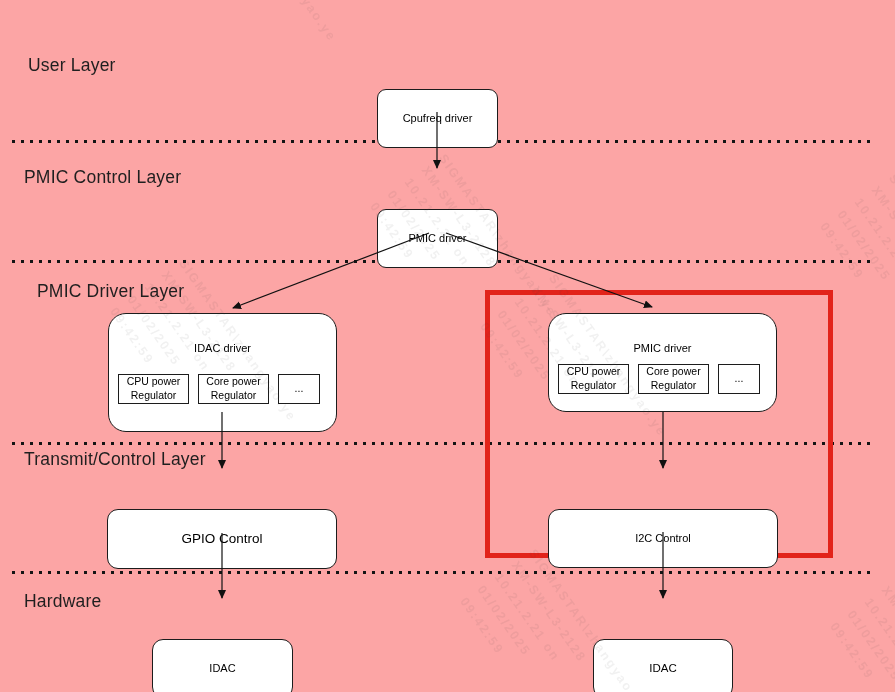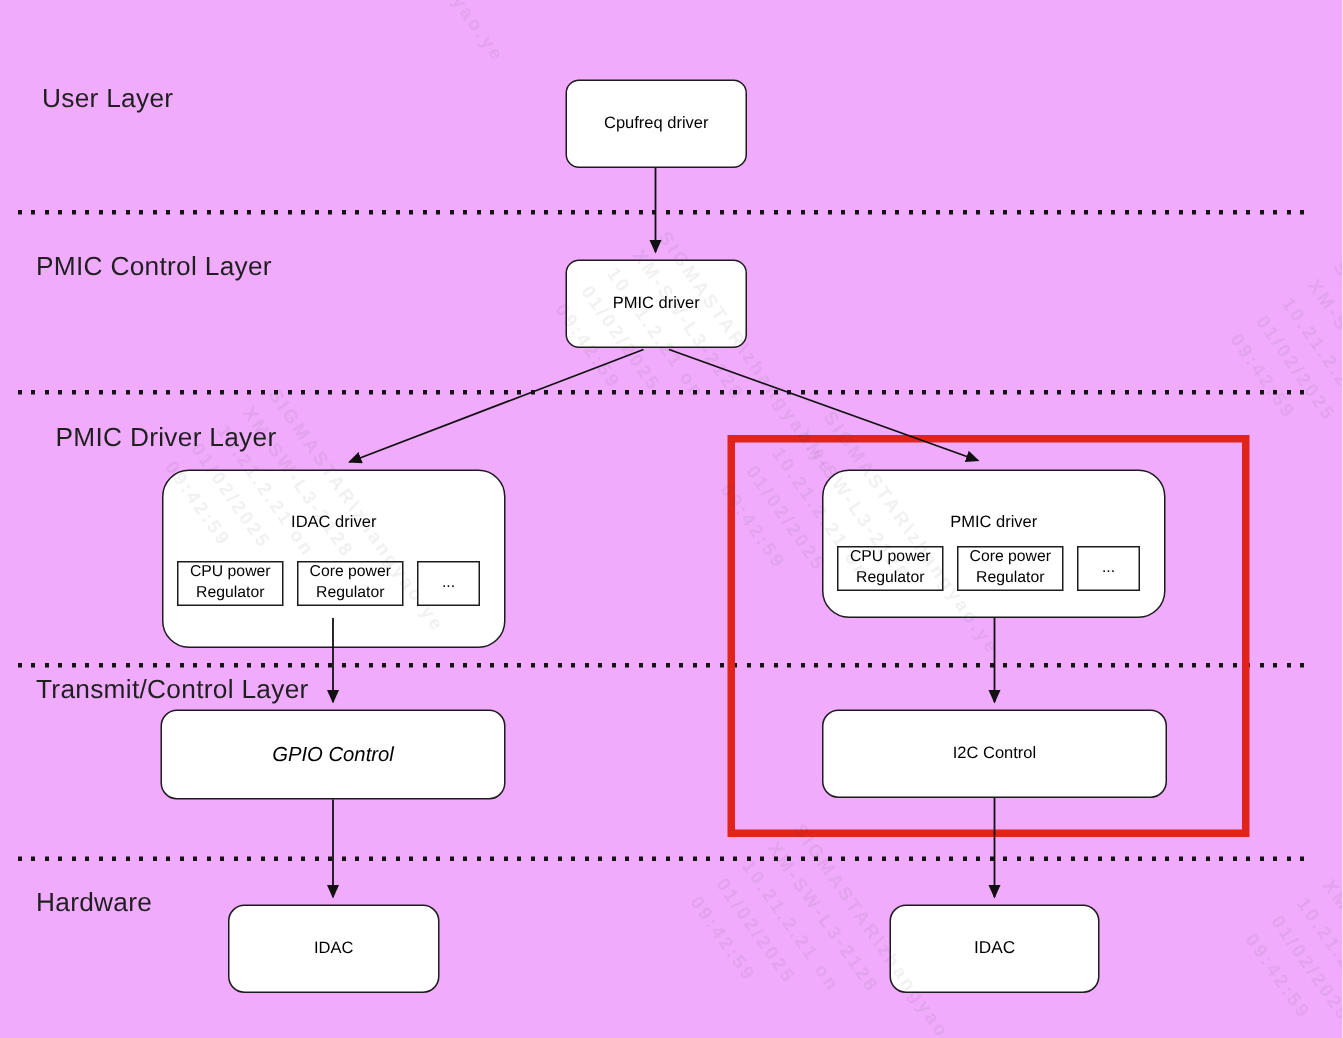--- a/index.html
+++ b/index.html
@@ -1,49 +1,49 @@
 <!DOCTYPE html>
 <html><head>
 <meta charset="utf-8">
 <style>
   html,body{margin:0;padding:0;background:#fff;}
   #canvas{
-    position:relative;width:895px;height:692px;background:#f0abfc;overflow:hidden;
+    position:relative;width:895px;height:692px;background:#fca5a5;overflow:hidden;
     font-family:"Liberation Sans",sans-serif;color:#000;
   }
   
   .layer-label{position:absolute;font-size:17.5px;color:#1f1f1f;letter-spacing:.2px;white-space:nowrap;}
   #lbl-user{left:28px;top:55px;}
   #lbl-pmic-control{left:24px;top:167px;}
   #lbl-pmic-driver{left:24px;top:281px;margin-left:13px;}
   #lbl-transmit{left:24px;top:449px;}
   #lbl-hardware{left:24px;top:591px;}
   
   .sep{position:absolute;left:12px;width:858px;height:2.6px;
     background:repeating-linear-gradient(to right,#141414 0 2.6px,transparent 2.6px 9px);}
   #sep1{top:140px;} #sep2{top:260px;} #sep3{top:442px;} #sep4{top:571px;}
   
   .box{position:absolute;border:1.2px solid #1c1c1c;background:#fff;border-radius:9px;
     display:flex;align-items:center;justify-content:center;text-align:center;
-    font-size:11px;line-height:1.2;z-index:3;box-sizing:border-box;}
+    font-size:11px;line-height:1.2;z-index:3;box-sizing:border-box;margin-top:36px;}
   #cpufreq{left:377px;top:53px;width:121px;height:59px;}
   #pmicctl{left:377px;top:173px;width:121px;height:59px;}
   .bigbox{position:absolute;border:1.2px solid #1c1c1c;background:#fff;border-radius:18px;z-index:3;box-sizing:border-box;}
   #idacdrv{left:108px;top:313px;width:229px;height:119px;}
   #pmicdrv{left:548px;top:313px;width:229px;height:99px;}
   .bigbox .title{position:absolute;left:0;right:0;top:28px;text-align:center;font-size:11px;}
   .reg{position:absolute;border:1px solid #1c1c1c;background:#fff;box-sizing:border-box;
     display:flex;align-items:center;justify-content:center;text-align:center;
     font-size:10.5px;line-height:1.3;padding:0 3px;}
   #idacdrv .reg{top:60px;height:30px;}
   #pmicdrv .reg{top:50px;height:30px;}
   .reg.r1{left:9px;width:71px;}
   .reg.r2{left:89px;width:71px;}
   .reg.r3{left:169px;width:42px;}
-  #gpio{left:107px;top:473px;width:230px;height:60px;border-radius:11px;font-size:13.5px;font-style:italic;}
+  #gpio{left:107px;top:473px;width:230px;height:60px;border-radius:11px;font-size:13.5px;}
   #i2c{left:548px;top:473px;width:230px;height:59px;border-radius:11px;font-size:11px;}
   #idachw{left:152px;top:603px;width:141px;height:59px;border-radius:11px;font-size:11px;}
   #pmichw{left:593px;top:603px;width:140px;height:59px;border-radius:11px;font-size:11.5px;}
   
   #hl{position:absolute;left:485px;top:290px;width:348px;height:268px;
     border:5px solid #e2231a;z-index:2;box-sizing:border-box;background:transparent;}
   
   #connectors{position:absolute;left:0;top:0;z-index:4;pointer-events:none;}
   
   #wm{position:absolute;left:0;top:0;width:895px;height:692px;z-index:6;pointer-events:none;}

